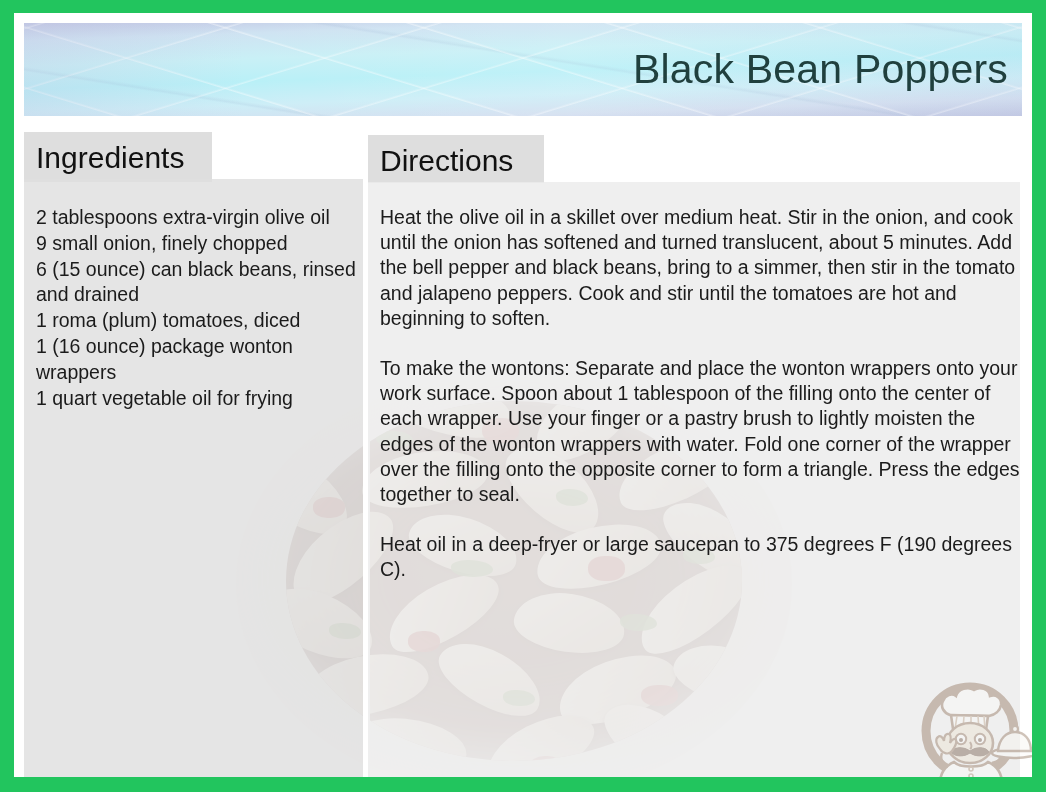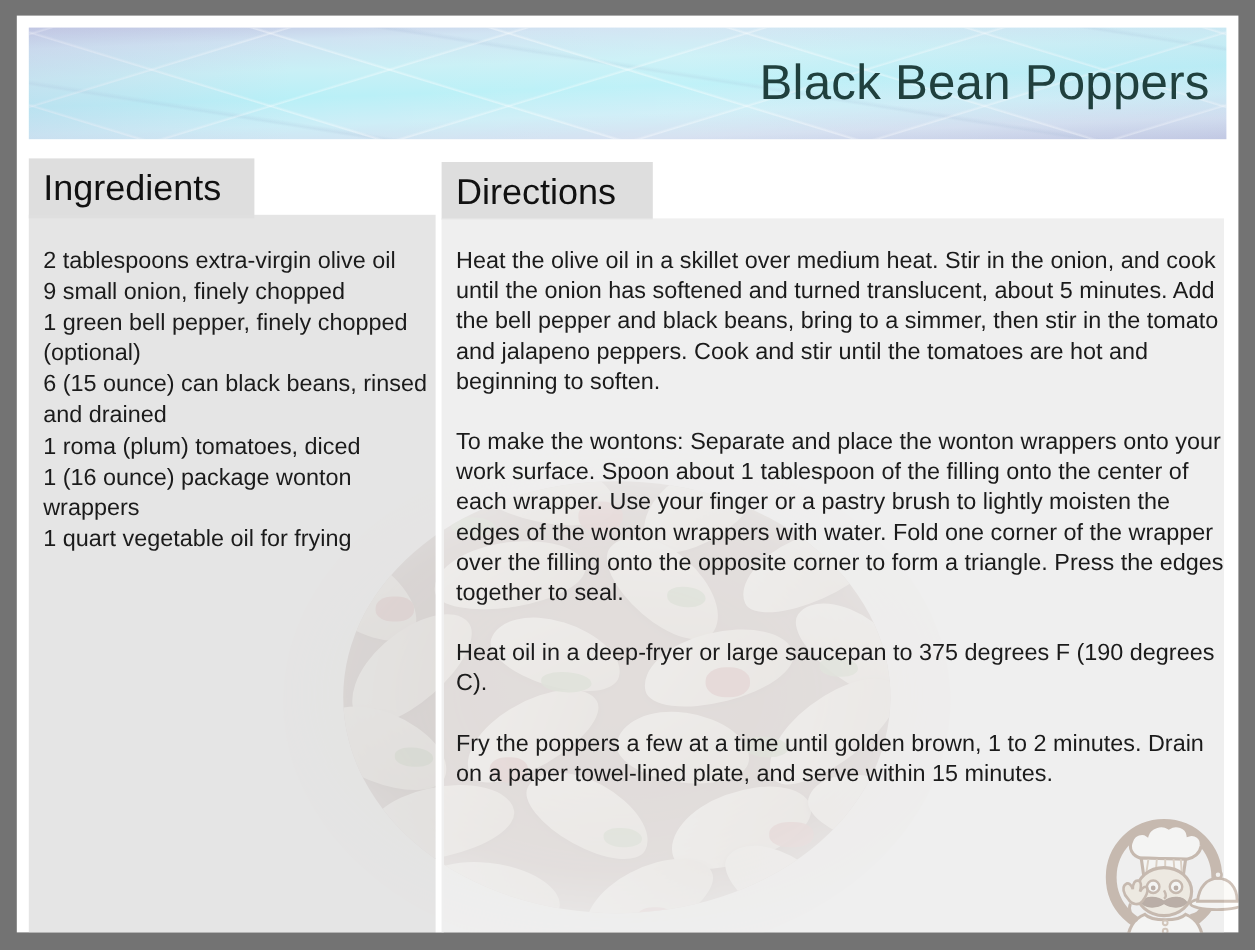--- a/index.html
+++ b/index.html
@@ -12,21 +12,21 @@
     height: 792px;
     overflow: hidden;
     font-family: "Liberation Sans", sans-serif;
   }
 
   
   .frame {
     position: absolute;
     left: 0; top: 0;
     width: 1046px; height: 792px;
-    background: #737373;
+    background: #22c55e;
     box-sizing: border-box;
     text-decoration: underline;
   }
 
   
   .card {
     position: absolute;
     left: 14px; top: 13px;
     width: 1018px; height: 764px;
     background: #ffffff;
@@ -272,37 +272,35 @@
         </div>
       </div>
     </div>
 
     <div class="panel-ing-head"></div>
     <div class="panel-ing-body"></div>
     <div class="section-title ing">Ingredients</div>
     <div class="ing-list">
       <div class="ing-item">2 tablespoons extra-virgin olive oil</div>
       <div class="ing-item">9 small onion, finely chopped</div>
-      <div class="ing-item">1 green bell pepper, finely chopped (optional)</div>
       <div class="ing-item">6 (15 ounce) can black beans, rinsed and drained</div>
       <div class="ing-item">1 roma (plum) tomatoes, diced</div>
       <div class="ing-item">1 (16 ounce) package wonton wrappers</div>
       <div class="ing-item">1 quart vegetable oil for frying</div>
     </div>
 
     <div class="panel-gap"></div>
 
     <div class="panel-dir-head"></div>
     <div class="panel-dir-body"></div>
     <div class="section-title dir">Directions</div>
     <div class="dir-body">
       <p>Heat the olive oil in a skillet over medium heat. Stir in the onion, and cook until the onion has softened and turned translucent, about 5 minutes. Add the bell pepper and black beans, bring to a simmer, then stir in the tomato and jalapeno peppers. Cook and stir until the tomatoes are hot and beginning to soften.</p>
       <p>To make the wontons: Separate and place the wonton wrappers onto your work surface. Spoon about 1 tablespoon of the filling onto the center of each wrapper. Use your finger or a pastry brush to lightly moisten the edges of the wonton wrappers with water. Fold one corner of the wrapper over the filling onto the opposite corner to form a triangle. Press the edges together to seal.</p>
       <p>Heat oil in a deep-fryer or large saucepan to 375 degrees F (190 degrees C).</p>
-      <p>Fry the poppers a few at a time until golden brown, 1 to 2 minutes. Drain on a paper towel-lined plate, and serve within 15 minutes.</p>
     </div>
 
     <div class="chef-logo">
       <svg viewBox="0 0 126 126" width="126" height="126" aria-hidden="true">
         <g fill="none" stroke="#8a6a52" stroke-width="3">
           <circle cx="60" cy="68" r="44" stroke="#8a6a52" stroke-width="9" fill="none"></circle>
         </g>
 
         <path d="M40 52 C34 50 30 44 33 38 C35 32 42 30 46 33 C48 26 58 23 64 27 C70 23 79 26 80 33 C86 31 92 35 91 42 C90 48 85 52 79 53 Z" fill="#fdfcf9" stroke="#8a6a52" stroke-width="2.6"></path>
         <path d="M41 52 L78 53 L76 67 L43 66 Z" fill="#fdfcf9" stroke="#8a6a52" stroke-width="2.6"></path>

